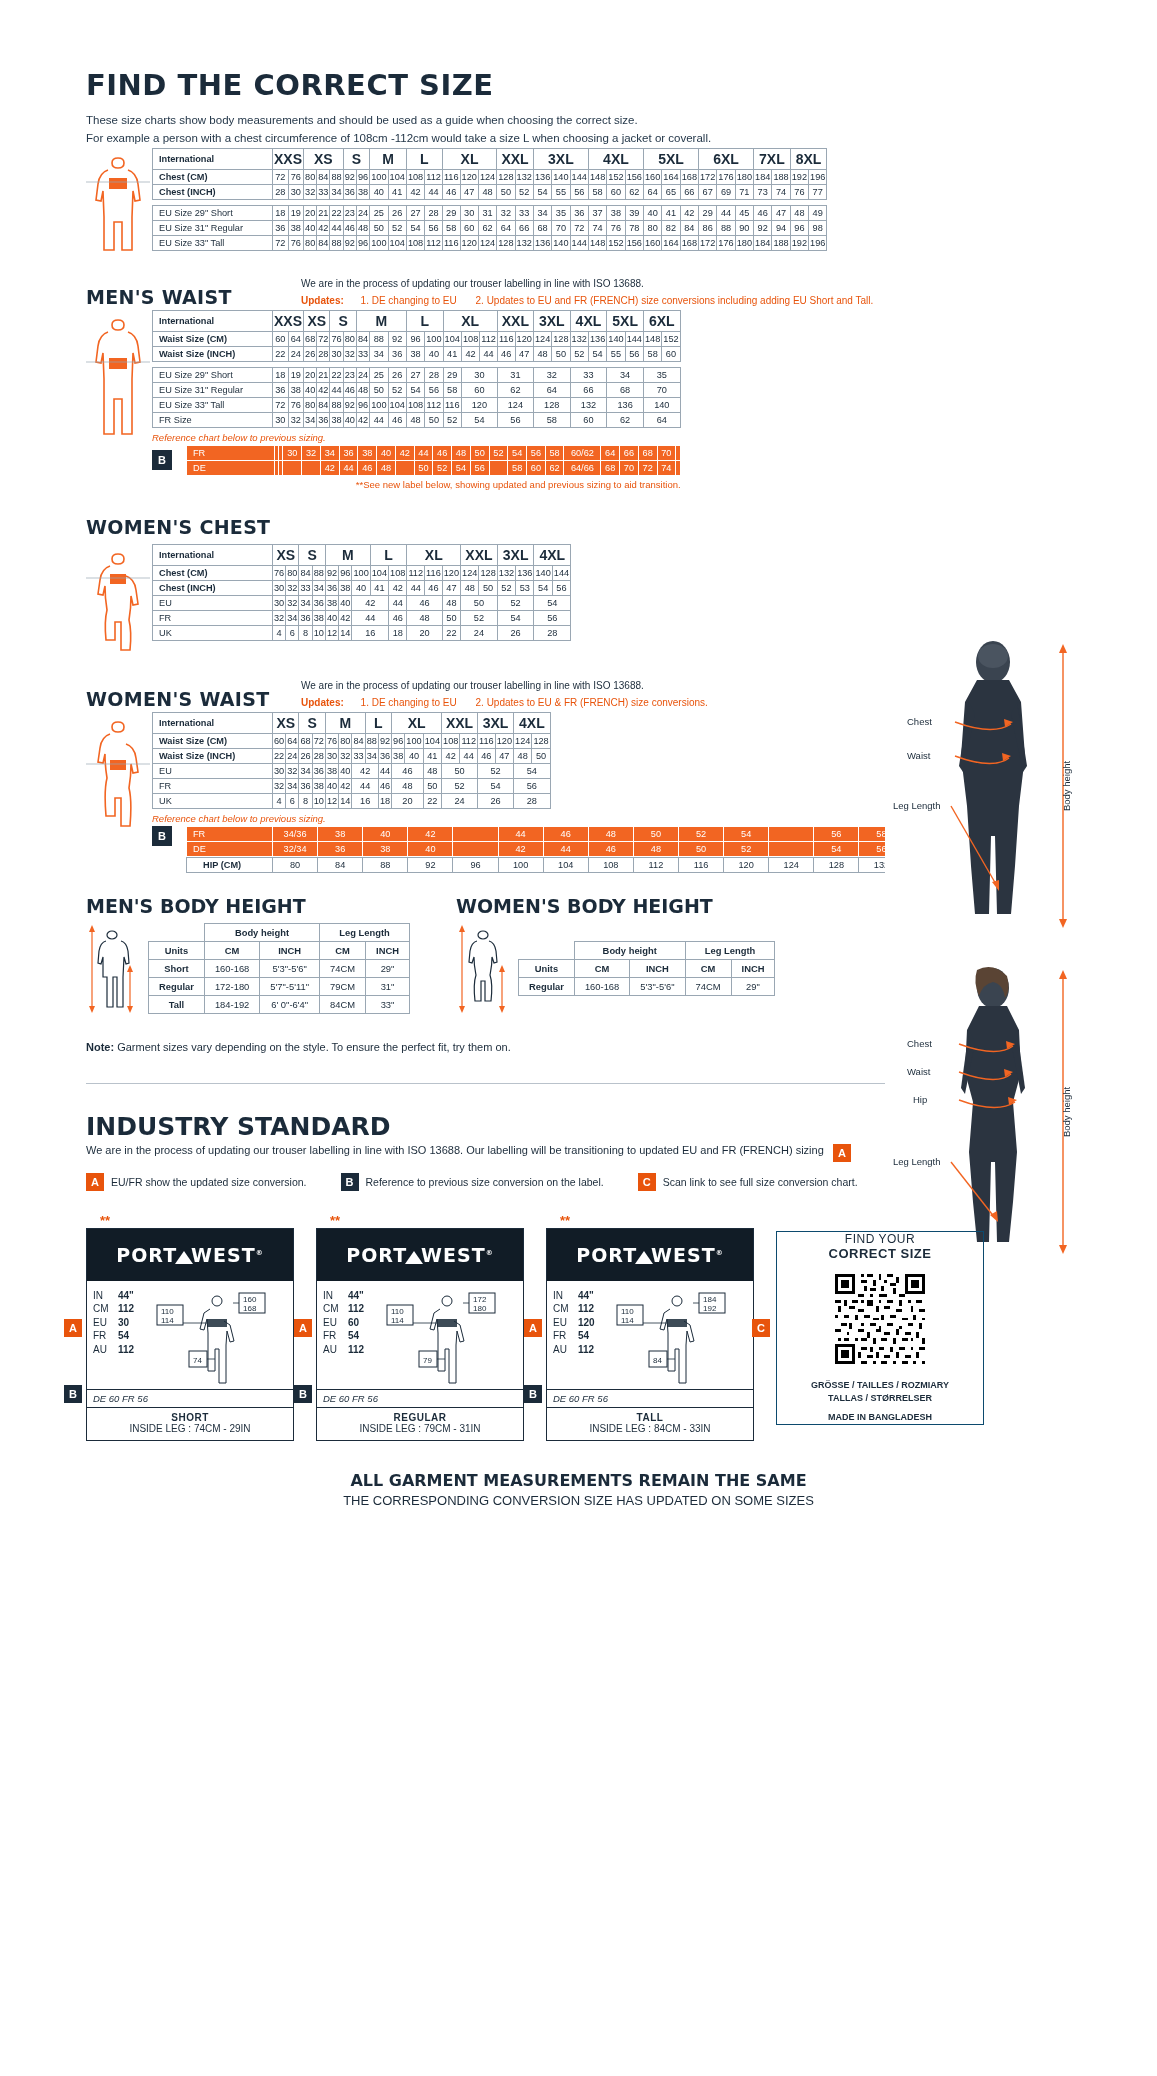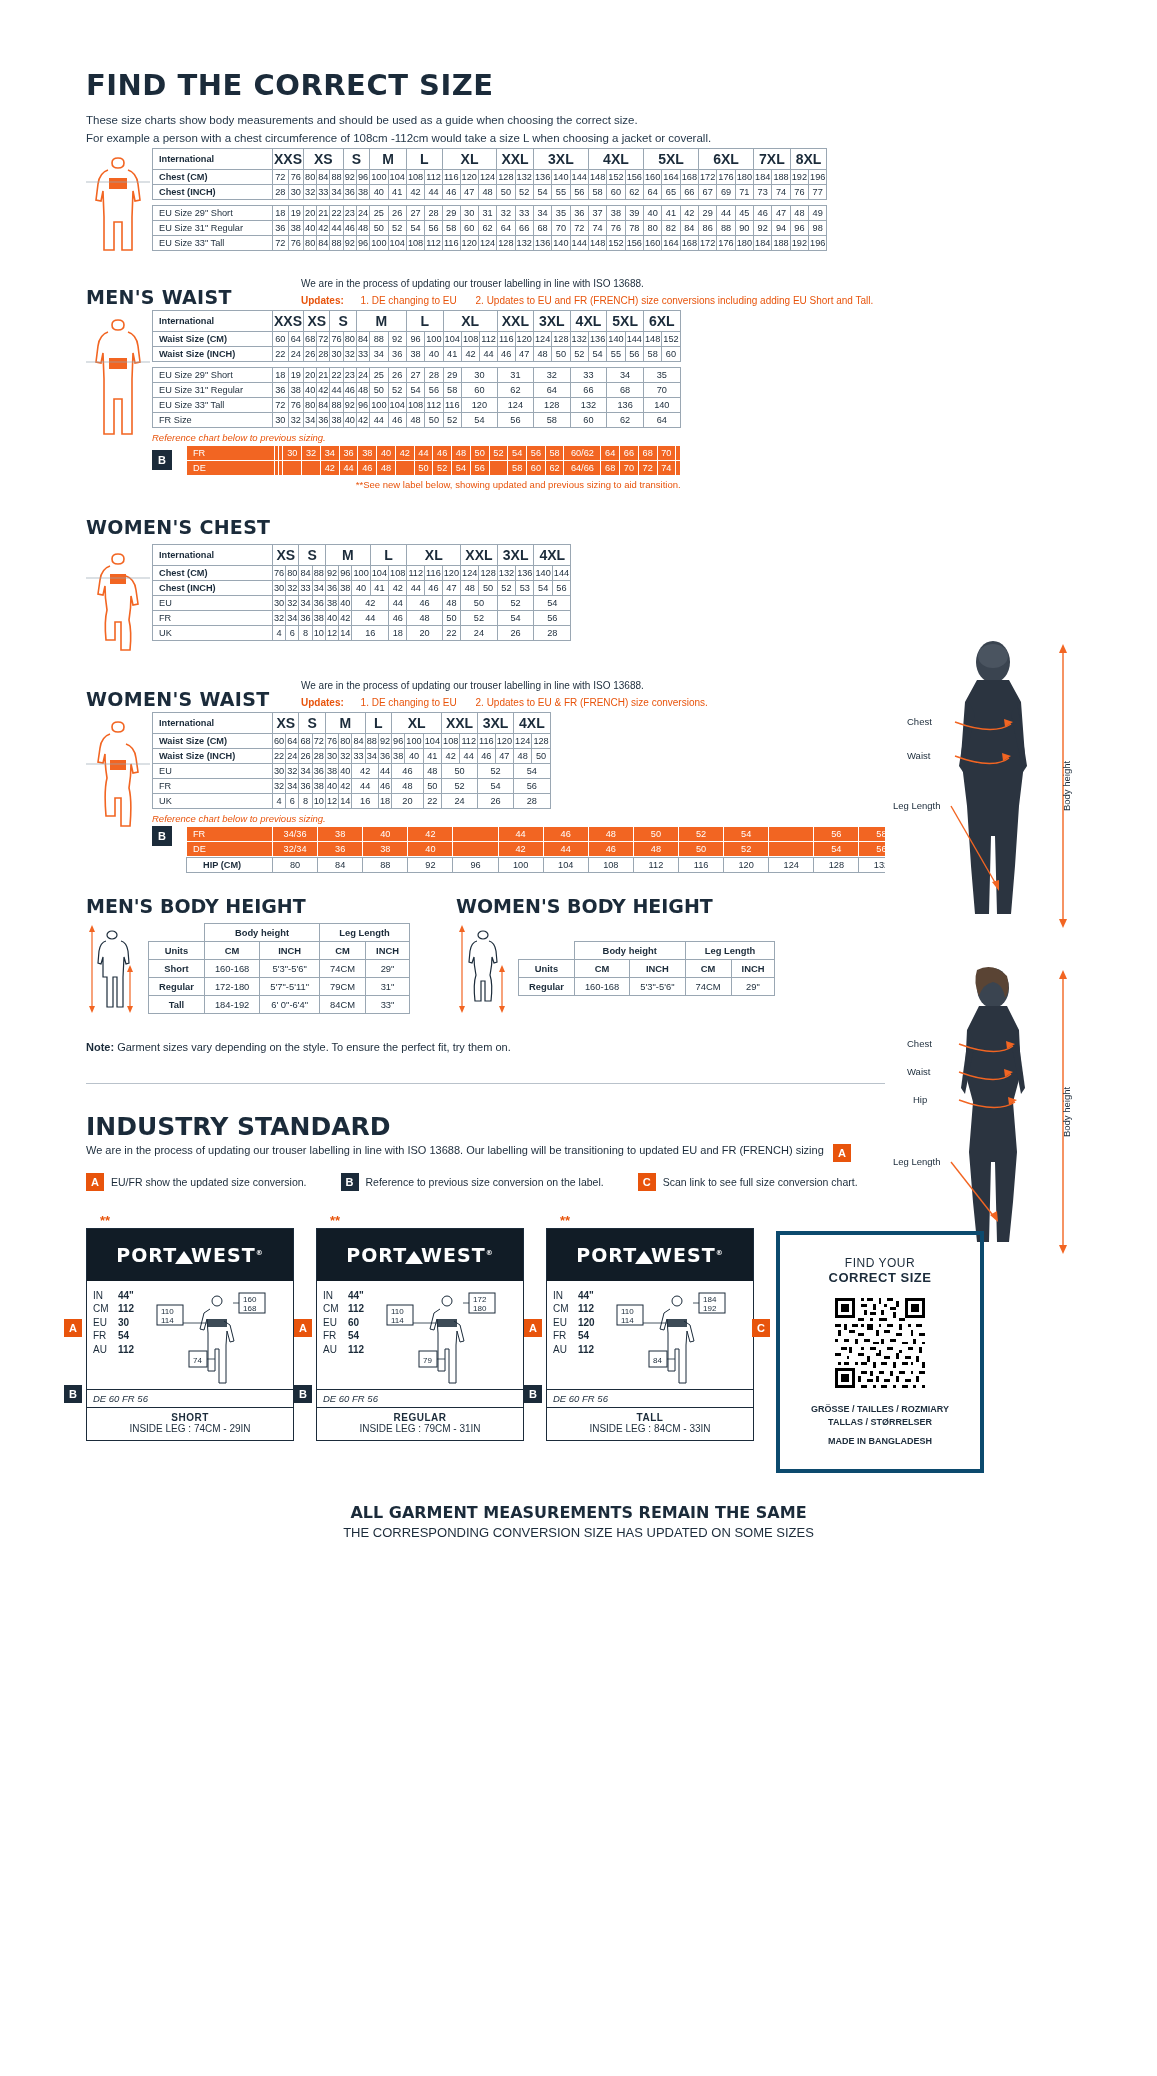--- a/index.html
+++ b/index.html
@@ -131,21 +131,21 @@
   .label-footer { border-top:1px solid #1b2b3a; text-align:center; padding:4px 2px 6px 2px; }
   .label-footer .ftitle { font-size:10px; font-weight:bold; letter-spacing:.5px; }
   .label-footer .fsub { font-size:10px; }
   .label-prev { border-top:1px solid #1b2b3a; padding:3px 6px; font-size:9.5px; font-style:italic; }
   .badge-left {
     position:absolute; left:-22px; width:18px; height:18px; background:#e8540c; color:#fff;
     font-size:11px; font-weight:bold; text-align:center; line-height:18px;
   }
   .badge-left.dark { background:#1b2b3a; }
 
-  .qr-card { width:208px; border:4px solid #0c4a6e; text-align:center; padding:21px 8px; position:relative; }
+  .qr-card { width:208px; border:1px solid #0c4a6e; text-align:center; padding:0 8px; position:relative; }
   .qr-title1 { font-size:12px; letter-spacing:.5px; color:#1b2b3a; }
   .qr-title2 { font-size:13px; font-weight:bold; letter-spacing:.5px; }
   .qr-img { margin:10px auto 8px auto; width:96px; height:96px; }
   .qr-foot { font-size:9px; font-weight:bold; line-height:1.45; }
 
   .closing1 { text-align:center; font-size:16px; font-weight:bold; margin-top:30px; font-family:"DejaVu Sans",sans-serif; }
   .closing2 { text-align:center; font-size:13px; margin-top:3px; color:#1b2b3a; }
 
   .model-figs { position:absolute; right:72px; top:636px; width:200px; }
   .model-block { position:relative; margin-bottom:26px; }

